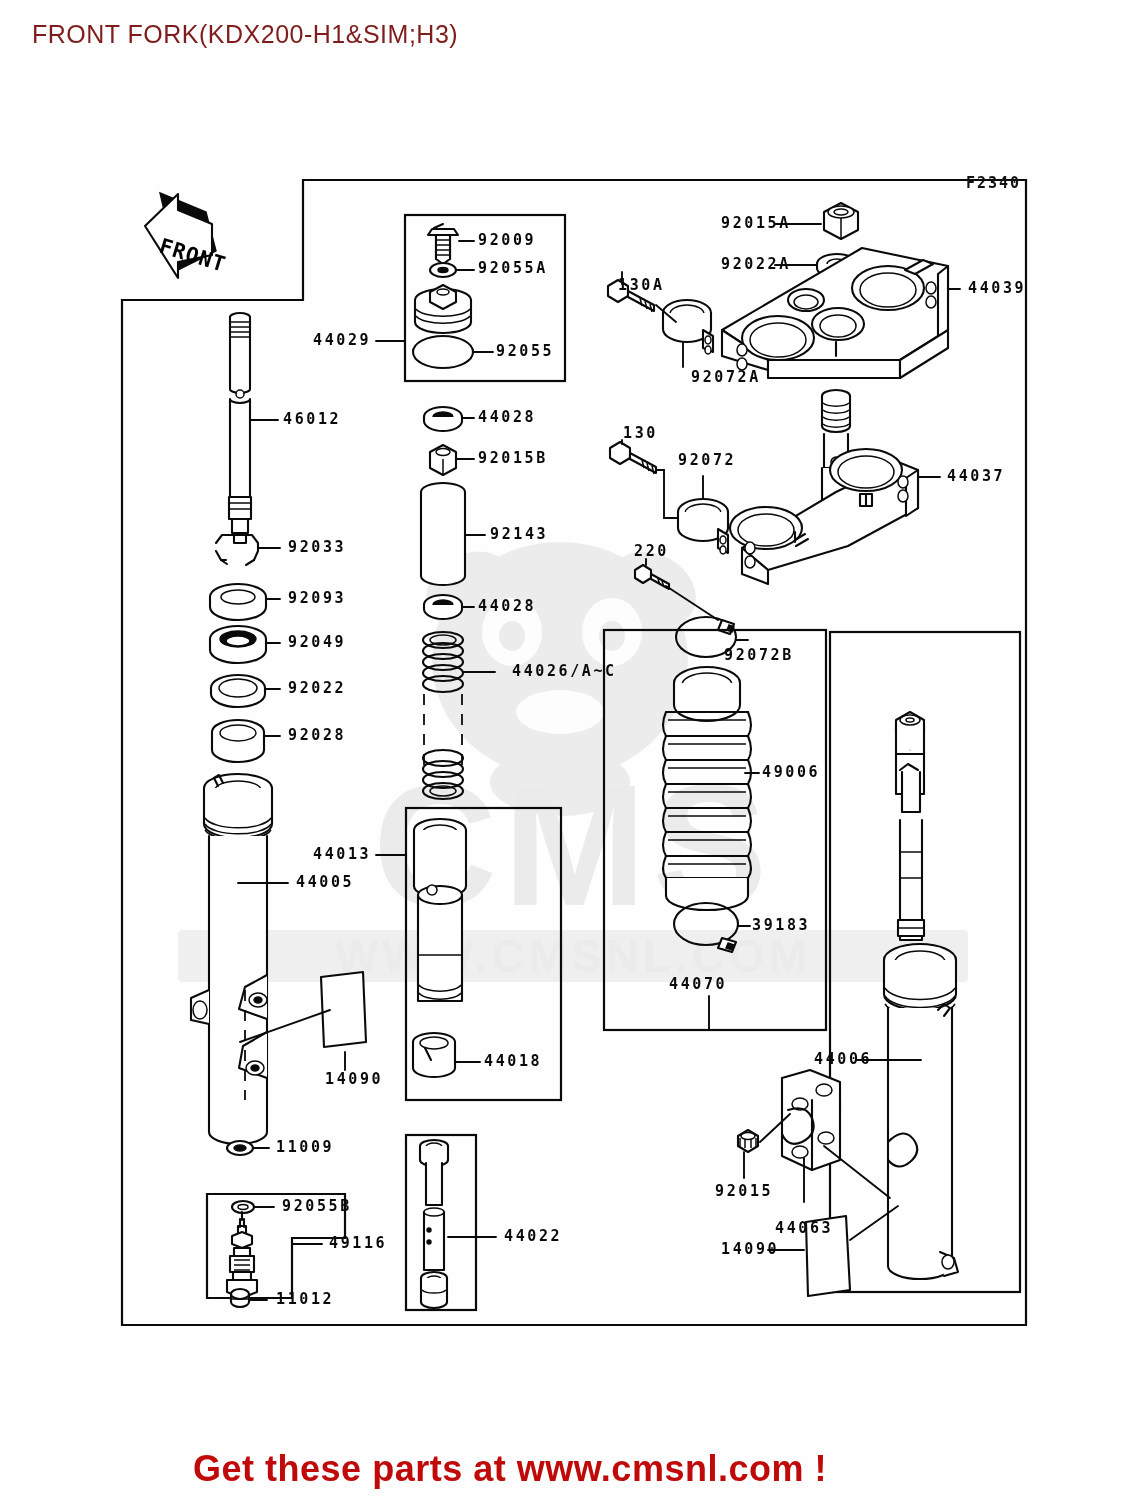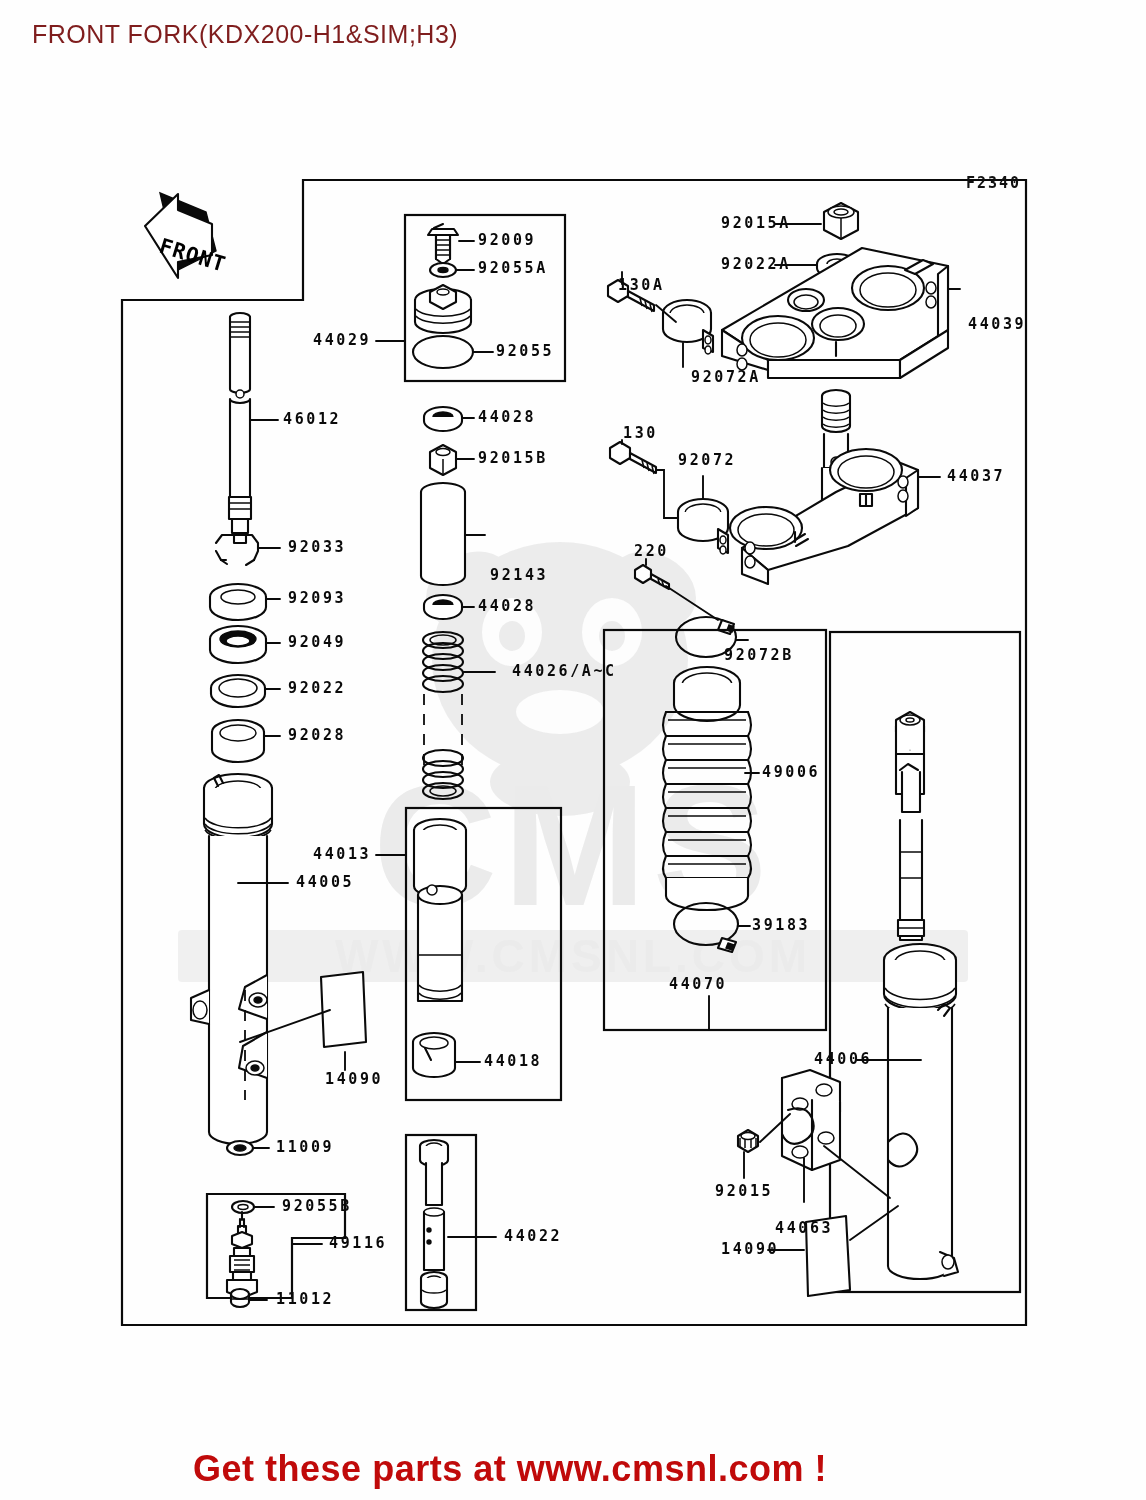--- a/index.html
+++ b/index.html
@@ -558,39 +558,39 @@
 
   <div id="labels">
       <div class="lbl" style="left: 478px; top: 233px;">92009</div>
       <div class="lbl" style="left: 478px; top: 261px;">92055A</div>
       <div class="lbl" style="left: 313px; top: 333px;">44029</div>
       <div class="lbl" style="left: 496px; top: 344px;">92055</div>
       <div class="lbl" style="left: 283px; top: 412px;">46012</div>
       <div class="lbl" style="left: 478px; top: 410px;">44028</div>
       <div class="lbl" style="left: 478px; top: 451px;">92015B</div>
       <div class="lbl" style="left: 288px; top: 540px;">92033</div>
-      <div class="lbl" style="left: 490px; top: 527px; margin-top: 41px;">92143</div>
+      <div class="lbl" style="left: 490px; top: 527px;">92143</div>
       <div class="lbl" style="left: 288px; top: 591px;">92093</div>
       <div class="lbl" style="left: 478px; top: 599px;">44028</div>
       <div class="lbl" style="left: 288px; top: 635px;">92049</div>
       <div class="lbl" style="left: 512px; top: 664px;">44026/A~C</div>
       <div class="lbl" style="left: 288px; top: 681px;">92022</div>
       <div class="lbl" style="left: 288px; top: 728px;">92028</div>
       <div class="lbl" style="left: 313px; top: 847px;">44013</div>
       <div class="lbl" style="left: 296px; top: 875px;">44005</div>
       <div class="lbl" style="left: 325px; top: 1072px;">14090</div>
       <div class="lbl" style="left: 484px; top: 1054px;">44018</div>
       <div class="lbl" style="left: 276px; top: 1140px;">11009</div>
       <div class="lbl" style="left: 282px; top: 1199px;">92055B</div>
       <div class="lbl" style="left: 504px; top: 1229px;">44022</div>
       <div class="lbl" style="left: 329px; top: 1236px;">49116</div>
       <div class="lbl" style="left: 276px; top: 1292px;">11012</div>
       <div class="lbl" style="left: 721px; top: 216px;">92015A</div>
       <div class="lbl" style="left: 721px; top: 257px;">92022A</div>
-      <div class="lbl" style="left: 968px; top: 281px; margin-top: 36px;">44039</div>
+      <div class="lbl" style="left: 968px; top: 281px;">44039</div>
       <div class="lbl" style="left: 618px; top: 252px; margin-top: 26px;">130A</div>
       <div class="lbl" style="left: 646px; top: 370px; margin-left: 45px;">92072A</div>
       <div class="lbl" style="left: 623px; top: 426px;">130</div>
       <div class="lbl" style="left: 678px; top: 453px;">92072</div>
       <div class="lbl" style="left: 947px; top: 469px;">44037</div>
       <div class="lbl" style="left: 634px; top: 544px;">220</div>
       <div class="lbl" style="left: 724px; top: 632px; margin-top: 16px;">92072B</div>
       <div class="lbl" style="left: 762px; top: 765px;">49006</div>
       <div class="lbl" style="left: 752px; top: 918px;">39183</div>
       <div class="lbl" style="left: 669px; top: 977px;">44070</div>

